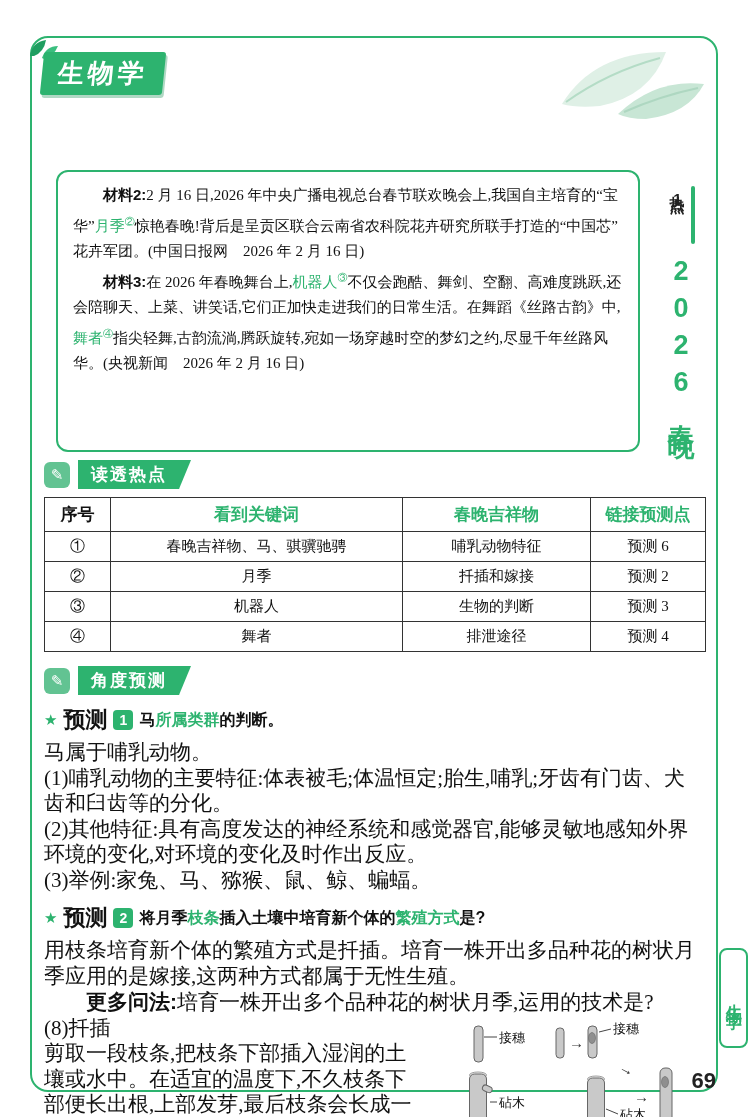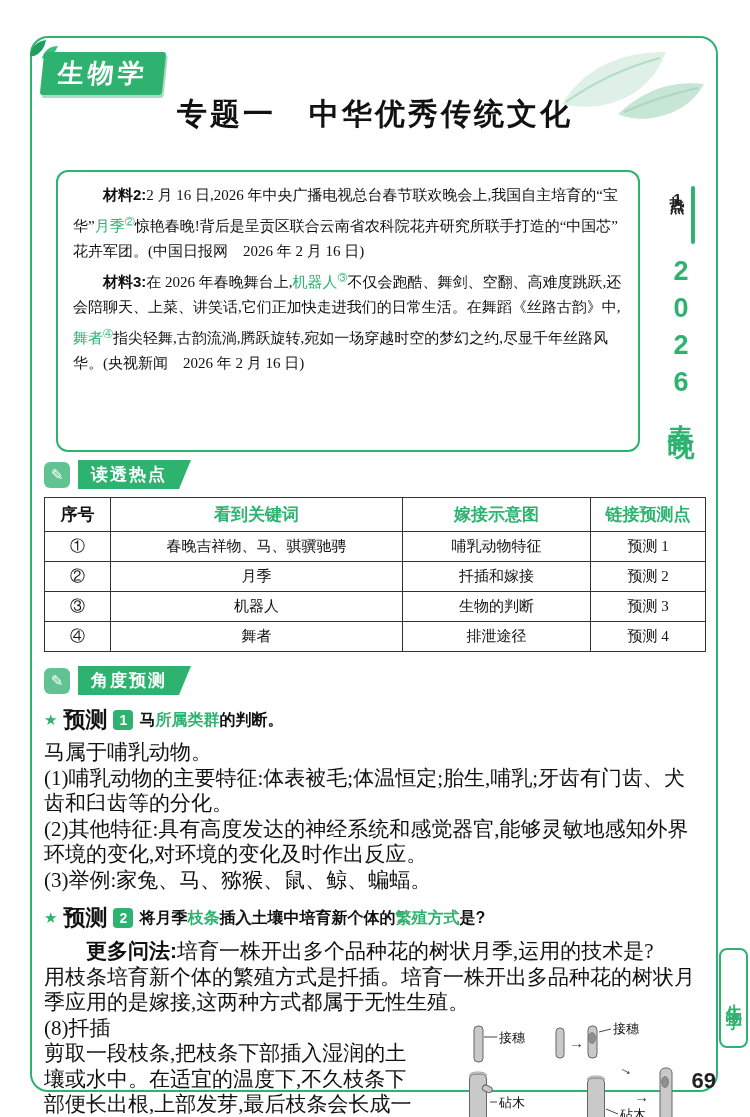--- a/index.html
+++ b/index.html
@@ -90,21 +90,20 @@
     <path d="M76 74 Q112 58 150 50" stroke="#aed7c1" stroke-width="2" fill="none"></path>
   </svg>
 
   <svg class="leaf-badge" width="34" height="28" viewBox="0 0 34 28">
     <path d="M4 22 Q6 8 20 6 Q18 18 8 22 Z" fill="#1f9e60"></path>
     <path d="M16 24 Q20 12 32 12 Q28 22 18 25 Z" fill="#3bbf7f"></path>
   </svg>
 
   <div class="subject-badge">生物学</div>
 
-  <h1 class="page-title">专题一　中华优秀传统文化</h1>
 
   <div class="material-box">
     <p class="mat"><span class="bd">材料2:</span><span>2 月 16 日,2026 年中央广播电视总台春节联欢晚会上,我国自主培育的“宝华”</span><span class="gr">月季</span><span class="gr sup">②</span><span>惊艳春晚!背后是呈贡区联合云南省农科院花卉研究所联手打造的“中国芯”花卉军团。(中国日报网　2026 年 2 月 16 日)</span></p>
     <p class="mat"><span class="bd">材料3:</span><span>在 2026 年春晚舞台上,</span><span class="gr">机器人</span><span class="gr sup">③</span><span>不仅会跑酷、舞剑、空翻、高难度跳跃,还会陪聊天、上菜、讲笑话,它们正加快走进我们的日常生活。在舞蹈《丝路古韵》中,</span><span class="gr">舞者</span><span class="gr sup">④</span><span>指尖轻舞,古韵流淌,腾跃旋转,宛如一场穿越时空的梦幻之约,尽显千年丝路风华。(央视新闻　2026 年 2 月 16 日)</span></p>
   </div>
 
   <div class="hot-tab">
     <div class="hot-label-wrap">
       <span class="hot-label">热点1</span>
       <span class="hot-bar"></span>
@@ -123,28 +122,28 @@
       <colgroup>
           <col style="width:66px">
           <col style="width:292px">
           <col style="width:188px">
           <col>
         </colgroup>
       <tbody>
           <tr>
         <th>序号</th>
         <th class="gr">看到关键词</th>
-        <th class="gr">嫁接示意图</th>
+        <th class="gr">春晚吉祥物</th>
         <th class="gr">链接预测点</th>
       </tr>
       <tr>
         <td>①</td>
         <td>春晚吉祥物、马、骐骥驰骋</td>
         <td>哺乳动物特征</td>
-        <td>预测 1</td>
+        <td>预测 6</td>
       </tr>
       <tr>
         <td>②</td>
         <td>月季</td>
         <td>扦插和嫁接</td>
         <td>预测 2</td>
       </tr>
       <tr>
         <td>③</td>
         <td>机器人</td>
@@ -178,22 +177,22 @@
       <p class="body-p"><span>(3)举例:家兔、马、猕猴、鼠、鲸、蝙蝠。</span></p>
     </div>
 
     <div class="pred">
       <div class="pred-title-row">
         <span class="star">★</span>
         <span class="pred-label">预测</span>
         <span class="num-box">2</span>
         <span class="pred-title"><span class="bd">将月季</span><span class="gr bd">枝条</span><span class="bd">插入土壤中培育新个体的</span><span class="gr bd">繁殖方式</span><span class="bd">是?</span></span>
       </div>
+      <p class="body-p"><span>用枝条培育新个体的繁殖方式是扦插。培育一株开出多品种花的树状月季应用的是嫁接,这两种方式都属于无性生殖。</span></p>
       <p class="body-p indent"><span class="bd">更多问法:</span><span>培育一株开出多个品种花的树状月季,运用的技术是?</span></p>
-      <p class="body-p"><span>用枝条培育新个体的繁殖方式是扦插。培育一株开出多品种花的树状月季应用的是嫁接,这两种方式都属于无性生殖。</span></p>
 
       <div class="figure">
         <svg width="268" height="128" viewBox="0 0 268 128">
           <rect x="36" y="8" width="9" height="36" rx="4" class="wood"></rect>
           <line x1="46" y1="19" x2="59" y2="19" class="lead"></line>
           <text x="61" y="24" class="flabel">接穗</text>
           <ellipse cx="40" cy="57" rx="8.5" ry="3" class="woodtop"></ellipse>
           <rect x="31.5" y="56" width="17" height="52" rx="5" class="wood"></rect>
           <rect x="46" y="66" width="10" height="6" rx="3" class="wood" transform="rotate(25 46 66)"></rect>
           <line x1="52" y1="84" x2="59" y2="84" class="lead"></line>

